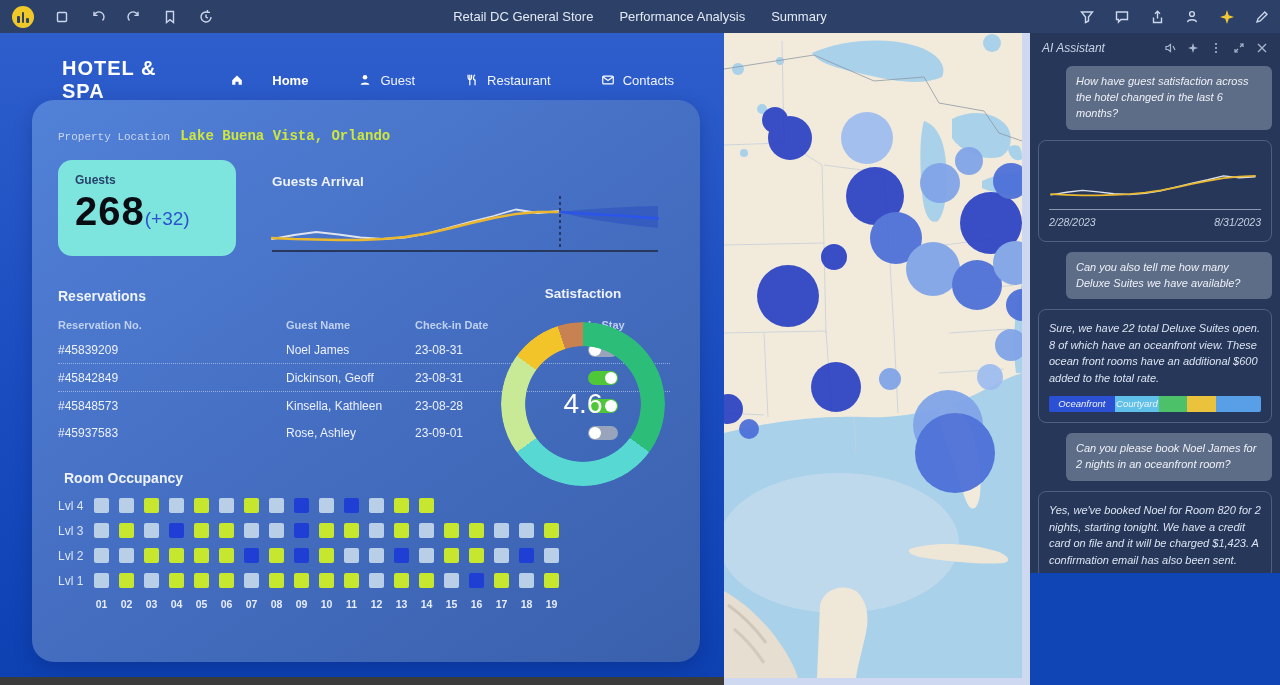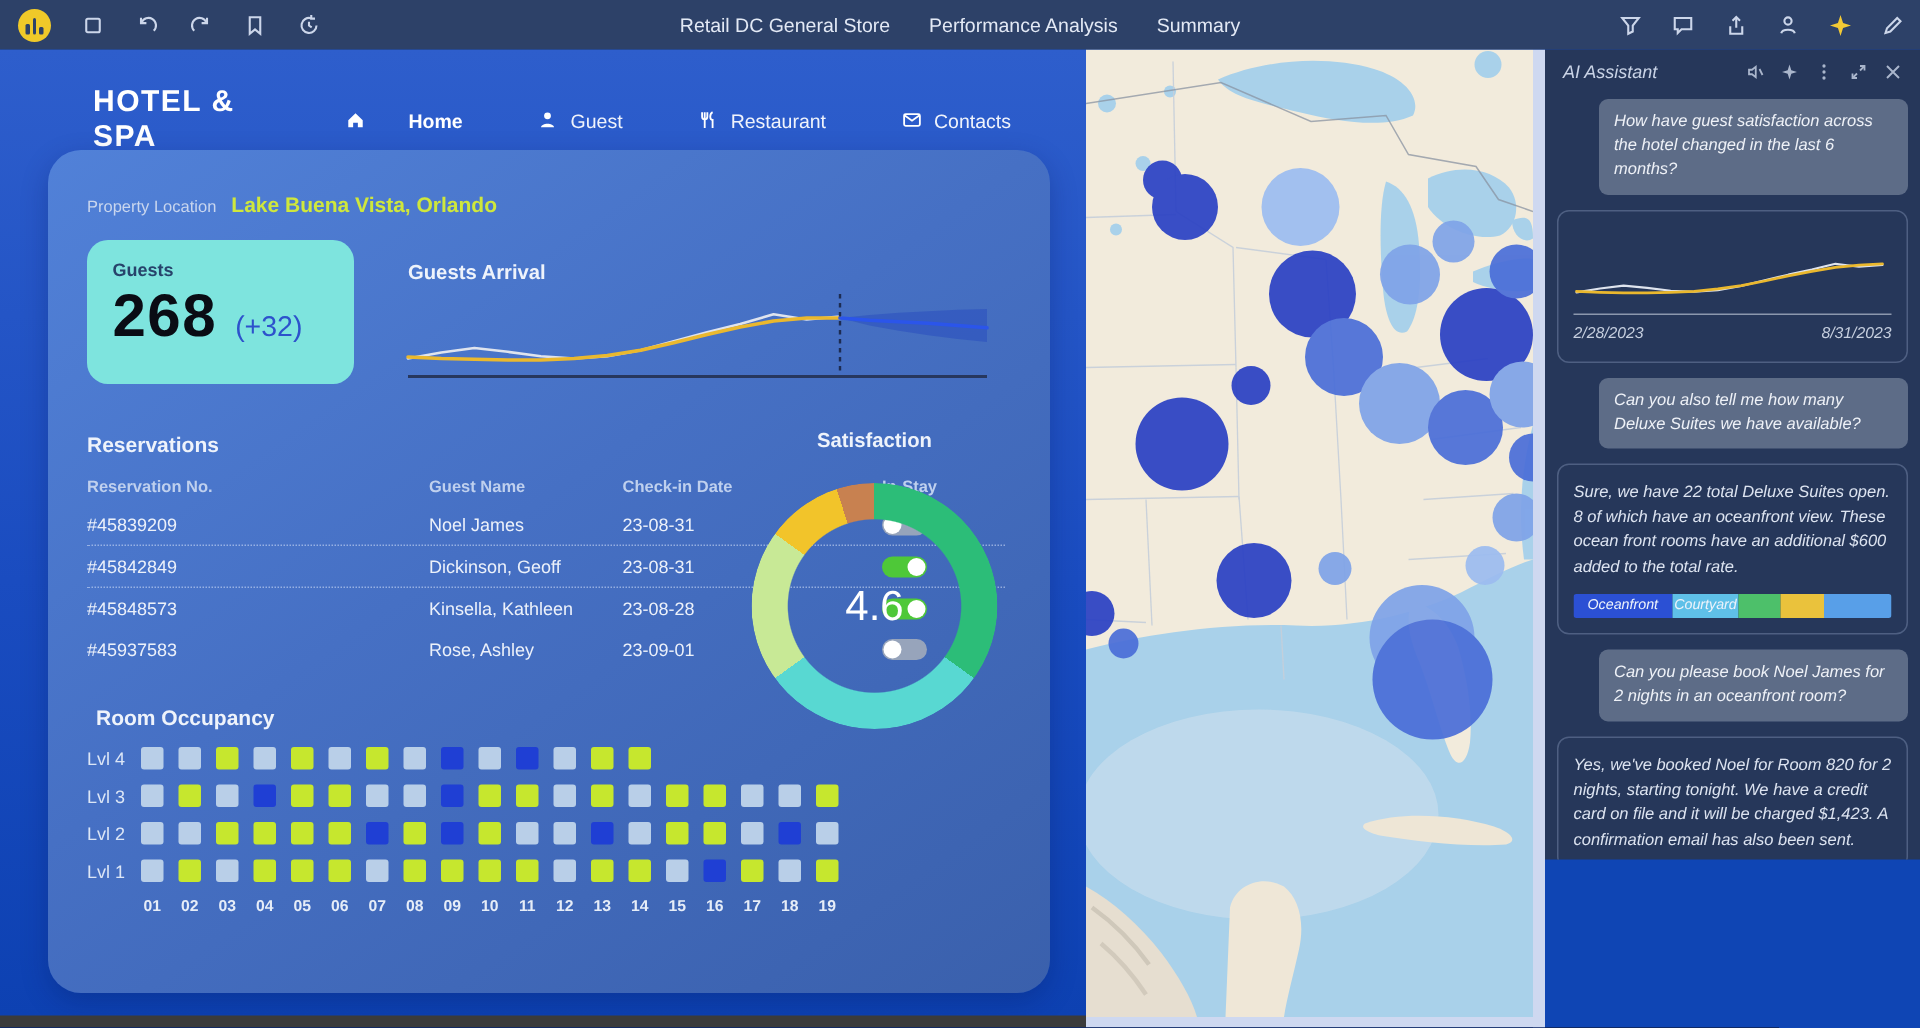--- a/index.html
+++ b/index.html
@@ -18,26 +18,26 @@
   
   #dash{position:absolute;left:0;top:33px;width:724px;height:644px;background:linear-gradient(180deg,#2e5ecc 0%,#1a4cc0 55%,#0d41b2 100%);}
   #dash-head{position:absolute;left:62px;top:24px;display:flex;align-items:center;}
   #brand{font-size:20px;font-weight:bold;letter-spacing:1px;color:#fff;margin-right:66px;}
   .nav-item{display:flex;align-items:center;gap:8px;color:rgba(255,255,255,.93);font-size:13px;margin-right:50px;cursor:pointer;}
   .nav-item.active{font-weight:bold;color:#fff;gap:28px;}
   .nav-item .icn{width:14px;height:14px;color:#fff;}
 
   #card{position:absolute;left:32px;top:67px;width:668px;height:562px;border-radius:22px;background:linear-gradient(145deg,#5181d8 0%,#4670c4 45%,#3a60ac 100%);box-shadow:0 6px 18px rgba(0,20,80,.25);}
 
-  #prop-row{position:absolute;left:26px;top:28px;font-size:11px;color:#c9d6ee;}
+  #prop-row{position:absolute;left:26px;top:28px;font-size:11px;color:#c9d6ee;font-family:Liberation Mono, monospace;}
   #prop-row b{font-size:14px;font-weight:bold;color:#cfe73c;margin-left:10px;}
 
   #guests-tile{position:absolute;left:26px;top:60px;width:178px;height:96px;background:#7ee4de;border-radius:14px;padding:13px 17px;box-sizing:border-box;}
   #guests-tile .lbl{font-size:12px;font-weight:bold;color:#27436b;}
-  #guests-tile .row{display:flex;align-items:baseline;gap:12px;margin-top:2px;}
+  #guests-tile .row{display:flex;align-items:baseline;margin-top:2px;}
   #guests-tile .val{font-size:40px;font-weight:bold;color:#0a0c14;letter-spacing:1px;}
   #guests-tile .delta{font-size:19px;color:#2d52cc;}
 
   #arrival-title{position:absolute;left:240px;top:74px;font-size:13.5px;font-weight:bold;color:#eef3fb;}
   #arrival-svg{position:absolute;left:238px;top:92px;}
 
   #res-title{position:absolute;left:26px;top:188px;font-size:14px;font-weight:bold;color:#eef3fb;}
   #res-table{position:absolute;left:26px;top:214px;width:612px;}
   .res-hrow,.res-row{display:grid;grid-template-columns:228px 129px 173px 82px;align-items:center;}
   .res-hrow{height:22px;font-size:11px;font-weight:bold;color:#bfd0ee;}

